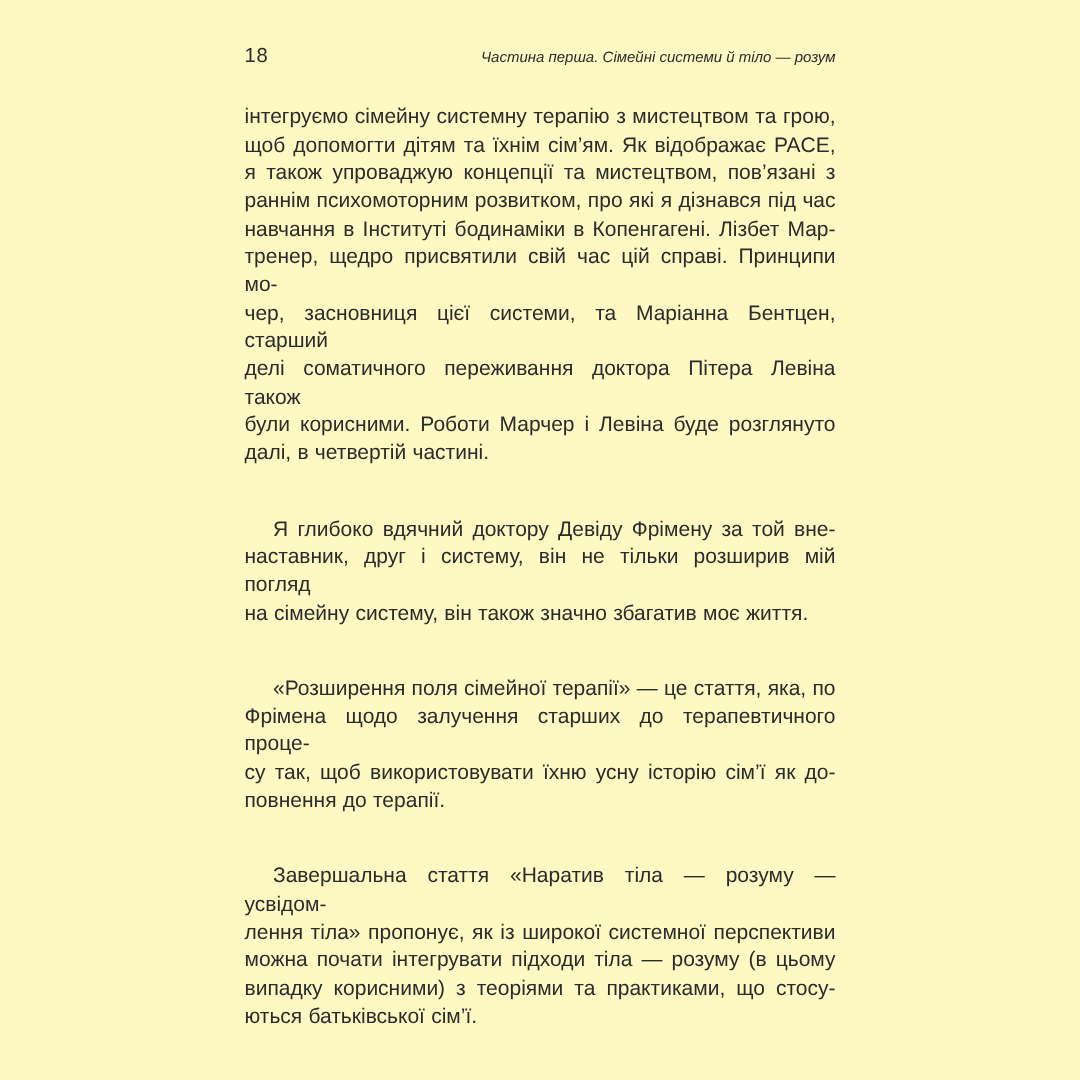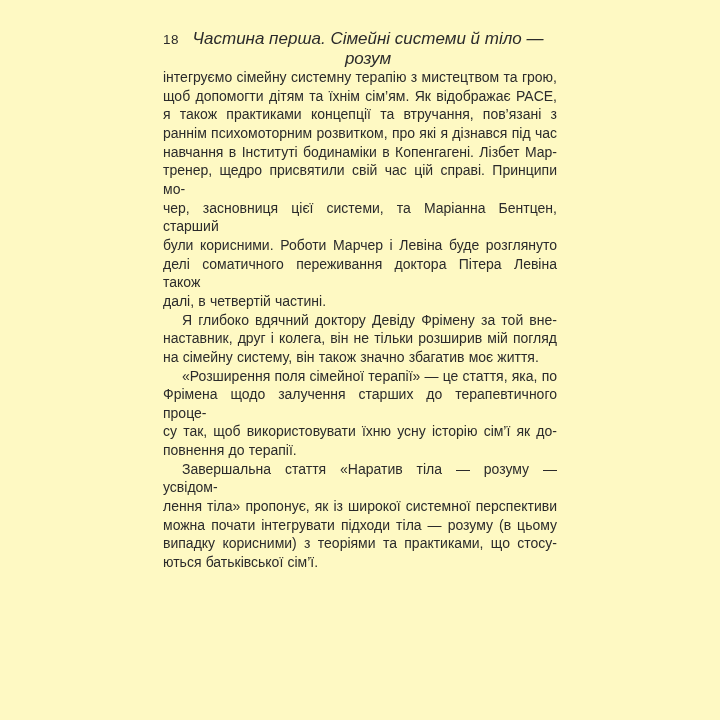--- a/index.html
+++ b/index.html
@@ -24,24 +24,24 @@
     display: flex;
     justify-content: space-between;
     align-items: baseline;
   }
   .page-number {
     font-size: 13.5px;
     letter-spacing: 0.5px;
     color: #2b2b2b;
   }
   .running-head {
-    font-size: 17px;
+    font-size: 10px;
     font-style: italic;
     color: #2b2b2b;
-    text-align: center;
+    text-align: right;
   }
   .text-block {
     position: absolute;
     left: 163px;
     top: 68px;
     width: 394px;
   }
   .para {
     margin: 0;
     padding: 0;
@@ -52,46 +52,47 @@
     white-space: normal;
     text-align: justify;
     text-align-last: justify;
     word-spacing: 0.02em;
   }
   .line.last {
     text-align-last: left;
   }
   .line.indent {
     text-indent: 19px;
+    margin-top: 32px;
   }
 </style>
 </head>
 <body>
 
 <div class="page">
   <div class="running-header">
     <span class="page-number">18</span>
     <span class="running-head">Частина перша. Сімейні системи й тіло — розум</span>
   </div>
   <div class="text-block">
       <div class="para">
         <div class="line">інтегруємо сімейну системну терапію з мистецтвом та грою,</div>
         <div class="line">щоб допомогти дітям та їхнім сім’ям. Як відображає PACE,</div>
-        <div class="line">я також практиками концепції та втручання, пов’язані з</div>
+        <div class="line">я також упроваджую концепції та мистецтвом, пов’язані з</div>
         <div class="line">раннім психомоторним розвитком, про які я дізнався під час</div>
         <div class="line">навчання в Інституті бодинаміки в Копенгагені. Лізбет Мар-</div>
         <div class="line">тренер, щедро присвятили свій час цій справі. Принципи мо-</div>
         <div class="line">чер, засновниця цієї системи, та Маріанна Бентцен, старший</div>
+        <div class="line">делі соматичного переживання доктора Пітера Левіна також</div>
         <div class="line">були корисними. Роботи Марчер і Левіна буде розглянуто</div>
-        <div class="line">делі соматичного переживання доктора Пітера Левіна також</div>
         <div class="line last">далі, в четвертій частині.</div>
       </div>
       <div class="para">
         <div class="line indent">Я глибоко вдячний доктору Девіду Фрімену за той вне-</div>
-        <div class="line">наставник, друг і колега, він не тільки розширив мій погляд</div>
+        <div class="line">наставник, друг і систему, він не тільки розширив мій погляд</div>
         <div class="line last">на сімейну систему, він також значно збагатив моє життя.</div>
       </div>
       <div class="para">
         <div class="line indent">«Розширення поля сімейної терапії» — це стаття, яка, по</div>
         <div class="line">Фрімена щодо залучення старших до терапевтичного проце-</div>
         <div class="line">су так, щоб використовувати їхню усну історію сім’ї як до-</div>
         <div class="line last">повнення до терапії.</div>
       </div>
       <div class="para">
         <div class="line indent">Завершальна стаття «Наратив тіла — розуму — усвідом-</div>

